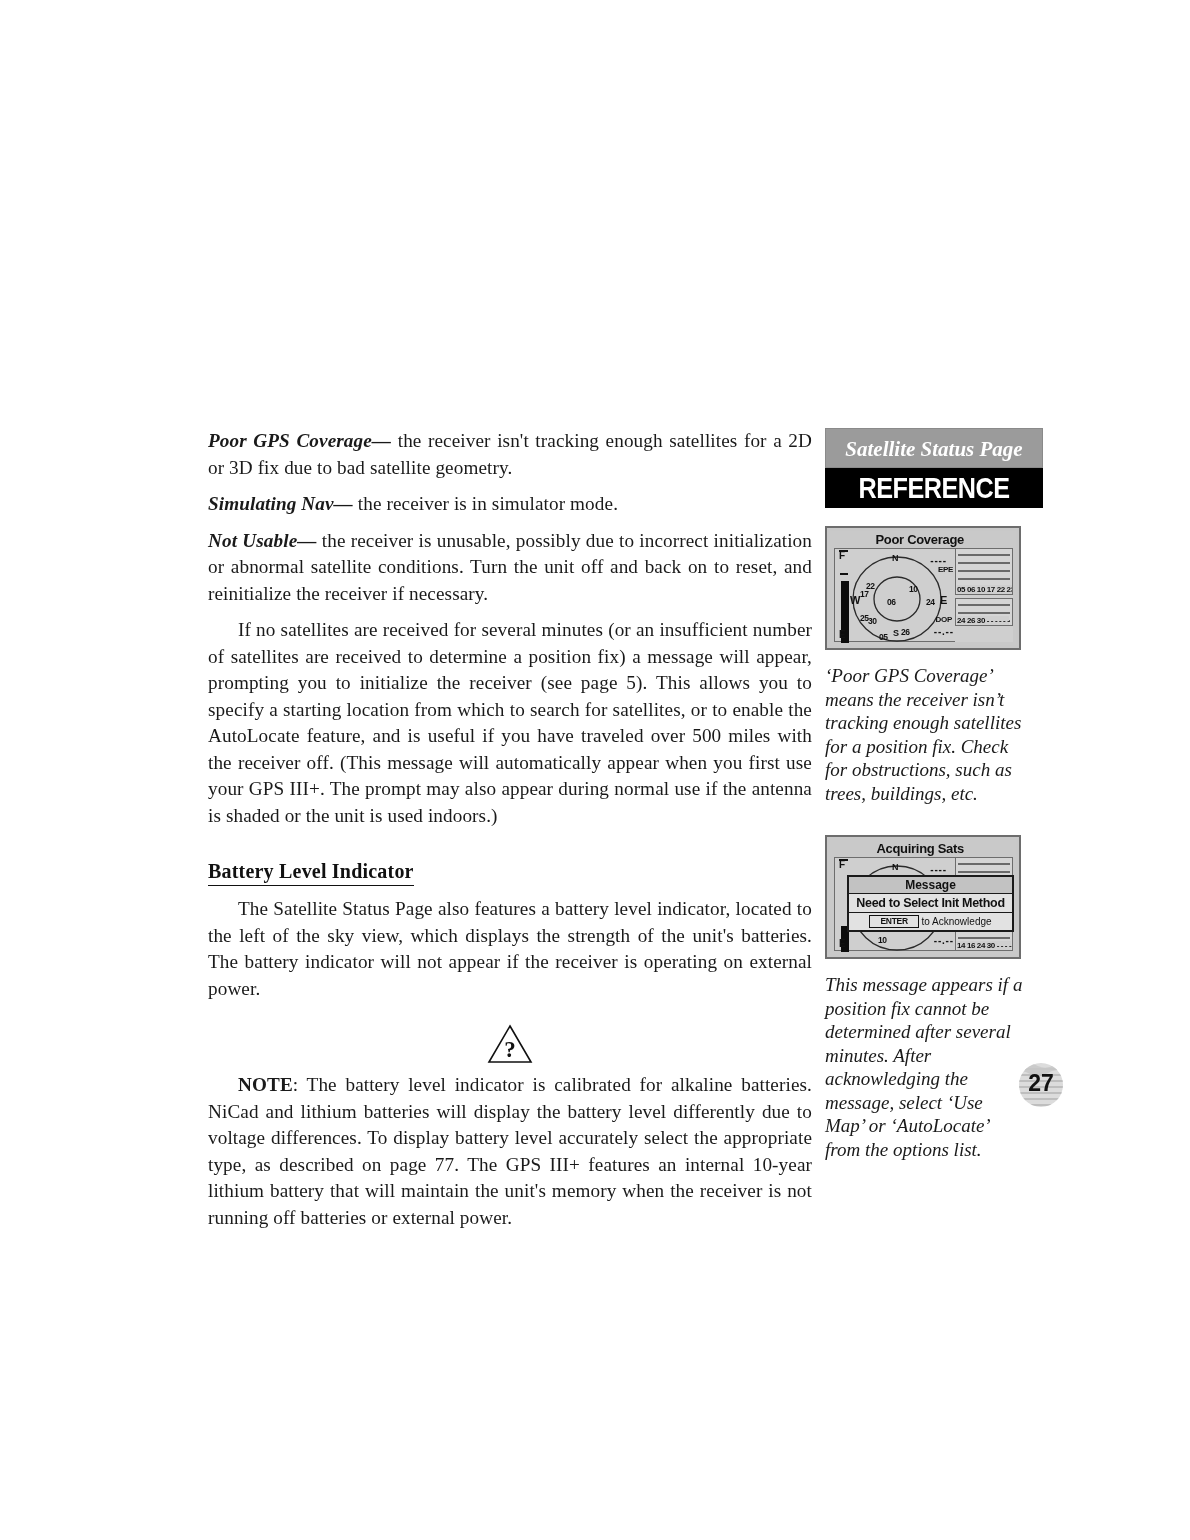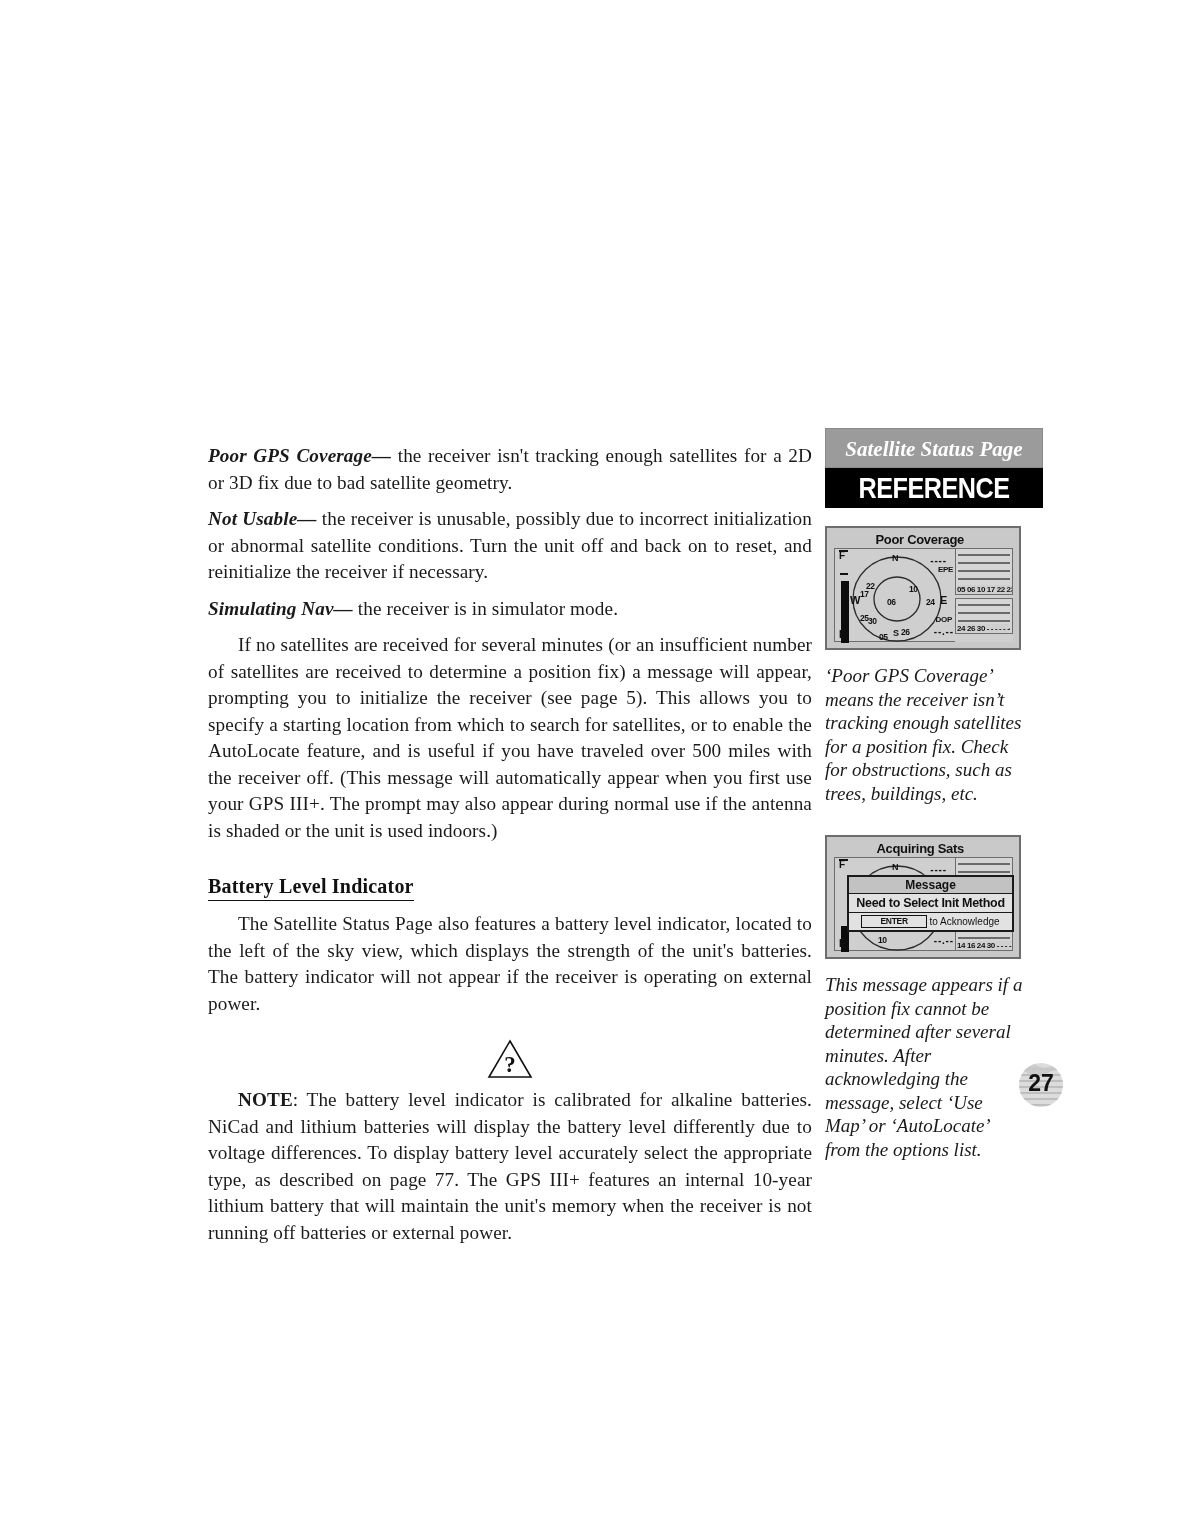--- a/index.html
+++ b/index.html
@@ -13,21 +13,21 @@
     position: relative;
     font-family: "Liberation Serif", serif;
     color: #111;
     overflow: hidden;
   }
 
   
   #main-column {
     position: absolute;
     left: 208px;
-    top: 443px;
+    top: 428px;
     width: 604px;
   }
   .para {
     text-align: justify;
     font-size: 19.2px;
     line-height: 26.5px;
     margin: 0 0 10px 0;
     color: #1a1a1a;
     letter-spacing: 0.1px;
   }
@@ -259,21 +259,21 @@
     font-size: 10px;
     color: #111;
     line-height: 17px;
     background: #e2e2e2;
   }
   .enter-key {
     display: inline-block;
     border: 1.4px solid #111;
     font-size: 8.5px;
     font-weight: bold;
-    padding: 0 18px;
+    padding: 0 10px;
     line-height: 11px;
     vertical-align: 1px;
     letter-spacing: -0.3px;
   }
 
   
   #page-num-wrap {
     position: absolute;
     left: 1010px;
     top: 1052px;
@@ -293,23 +293,23 @@
     color: #111;
   }
 </style>
 </head>
 <body>
 
 <div id="main-column">
 
   <p class="para"><span class="lead">Poor GPS Coverage—</span><span> the receiver isn't tracking enough satellites for a 2D or 3D fix due to bad satellite geometry.</span></p>
 
+  <p class="para"><span class="lead">Simulating Nav—</span><span> the receiver is in simulator mode.</span></p>
+
   <p class="para"><span class="lead">Not Usable—</span><span> the receiver is unusable, possibly due to incorrect initialization or abnormal satellite conditions. Turn the unit off and back on to reset, and reinitialize the receiver if necessary.</span></p>
-
-  <p class="para"><span class="lead">Simulating Nav—</span><span> the receiver is in simulator mode.</span></p>
 
 
   <p class="para indent">If no satellites are received for several minutes (or an insufficient number of satellites are received to determine a position fix) a message will appear, prompting you to initialize the receiver (see page 5). This allows you to specify a starting location from which to search for satellites, or to enable the AutoLocate feature, and is useful if you have traveled over 500 miles with the receiver off. (This message will automatically appear when you first use your GPS III+. The prompt may also appear during normal use if the antenna is shaded or the unit is used indoors.)</p>
 
   <div class="subhead-wrap">
     <h2 class="subhead">Battery Level Indicator</h2>
   </div>
 
   <p class="para indent">The Satellite Status Page also features a battery level indicator, located to the left of the sky view, which displays the strength of the unit's batteries. The battery indicator will not appear if the receiver is operating on external power.</p>
 
@@ -376,21 +376,21 @@
 
       <div class="gps-barbox">
         <div class="barpanel" style="top:0; height:47px;">
           <div class="gridline" style="top:5px;"></div>
           <div class="gridline" style="top:13px;"></div>
           <div class="gridline" style="top:21px;"></div>
           <div class="gridline" style="top:29px;"></div>
           <div class="gridline" style="top:37px;"></div>
           <div class="barlabels">05 06 10 17 22 23</div>
         </div>
-        <div class="barpanel" style="top:50px; bottom:8px;">
+        <div class="barpanel" style="top:50px; bottom:16px;">
           <div class="gridline" style="top:5px;"></div>
           <div class="gridline" style="top:13px;"></div>
           <div class="gridline" style="top:21px;"></div>
           <div class="gridline" style="top:29px;"></div>
           <div class="gridline" style="top:37px;"></div>
           <div class="barlabels">24 26 30 - - - - - -</div>
         </div>
       </div>
 
     </div>

